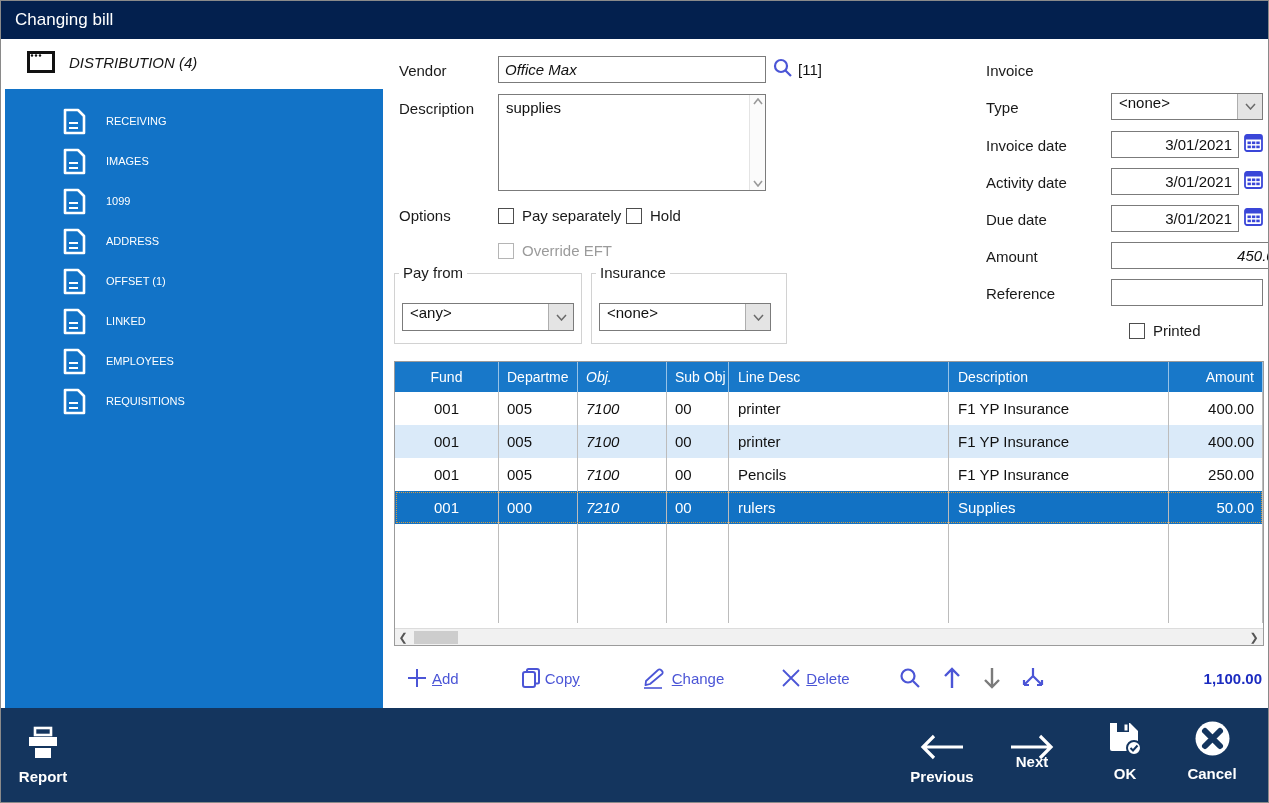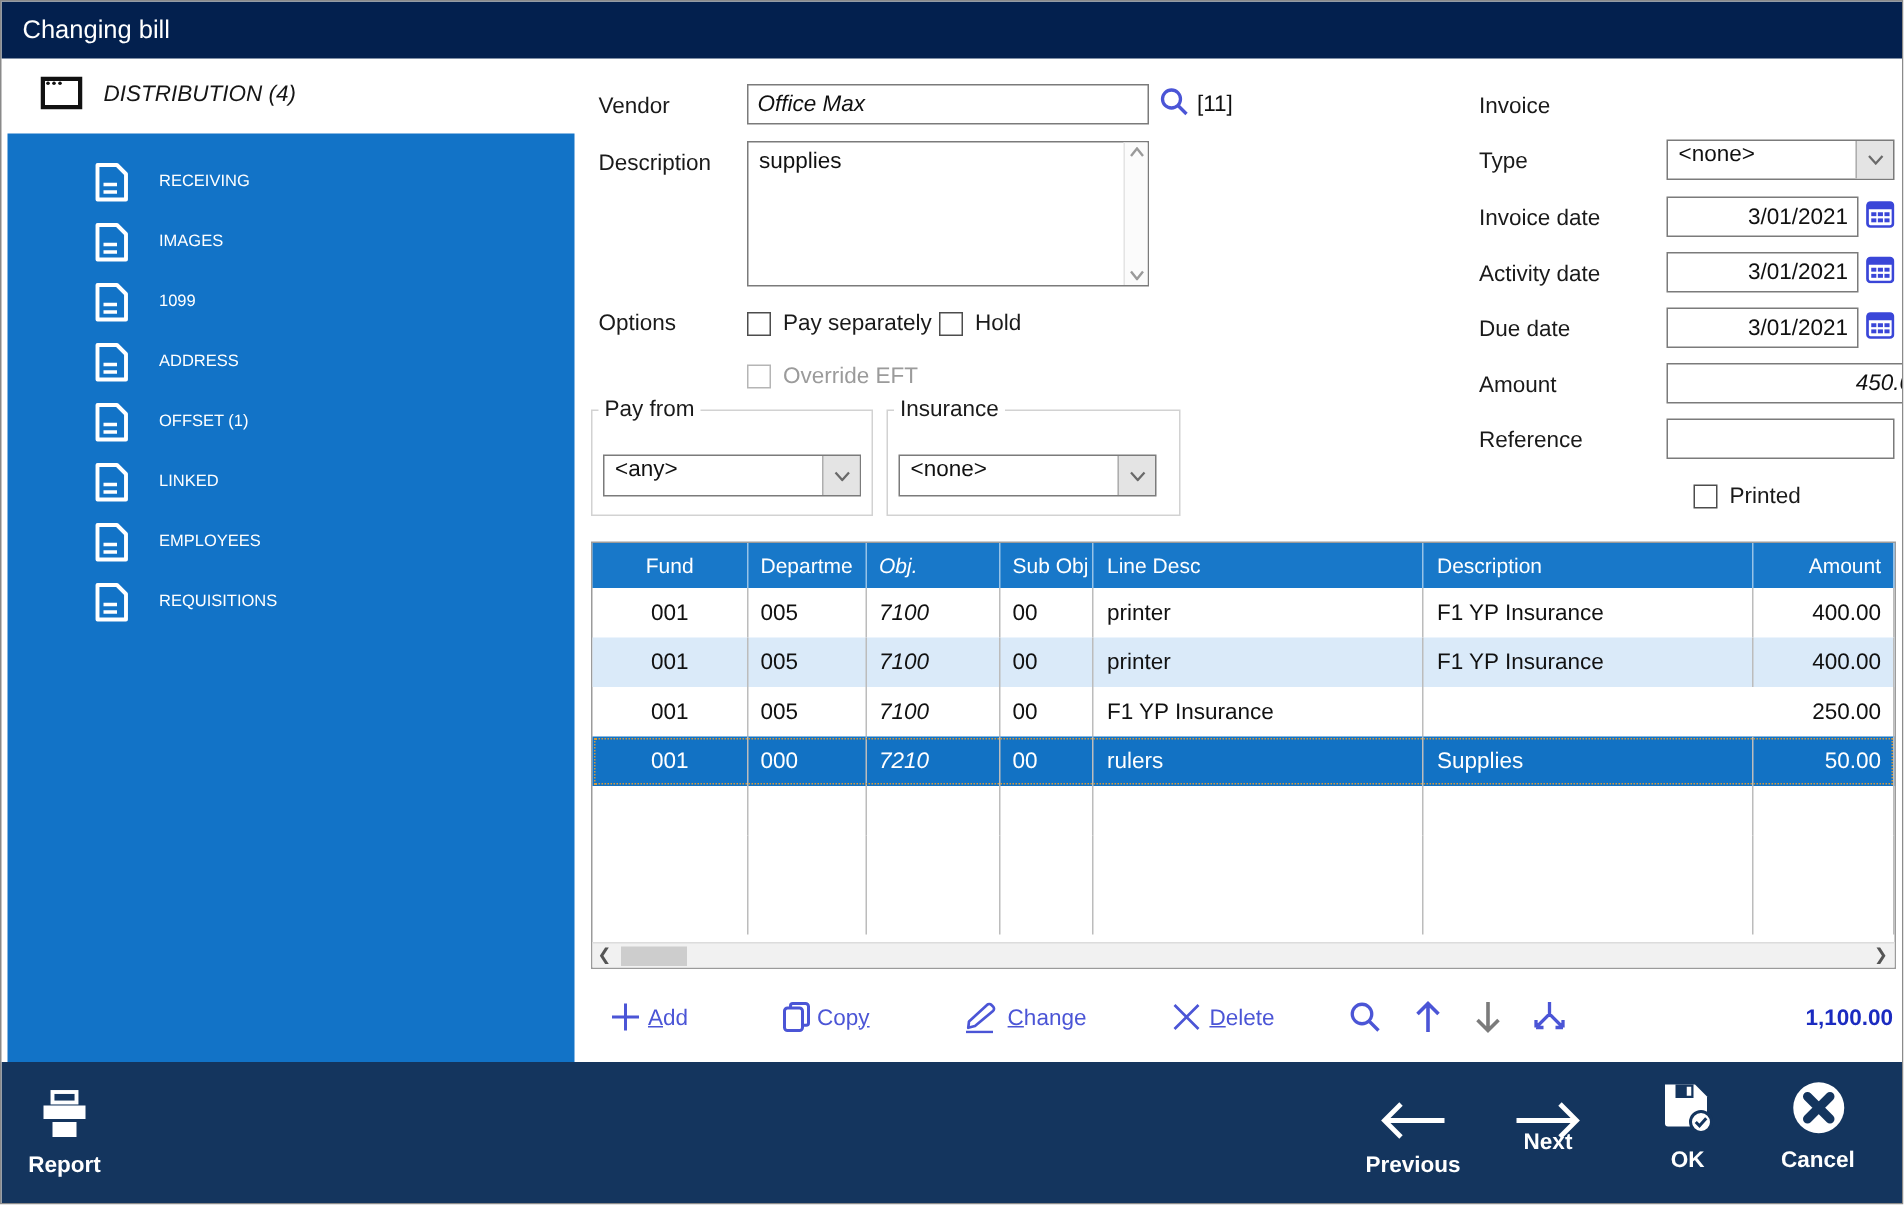--- a/index.html
+++ b/index.html
@@ -328,20 +328,21 @@
       <div class="gc c3">00</div>
       <div class="gc c4">printer</div>
       <div class="gc c5">F1 YP Insurance</div>
       <div class="gc c6">400.00</div>
     </div>
     <div class="gr">
       <div class="gc c0">001</div>
       <div class="gc c1">005</div>
       <div class="gc c2">7100</div>
       <div class="gc c3">00</div>
+      <div class="gc c4">Pencils</div>
       <div class="gc c5">F1 YP Insurance</div>
       <div class="gc c6">250.00</div>
     </div>
     <div class="gr selrow">
       <div class="gc c0">001</div>
       <div class="gc c1">000</div>
       <div class="gc c2">7210</div>
       <div class="gc c3">00</div>
       <div class="gc c4">rulers</div>
       <div class="gc c5">Supplies</div>

